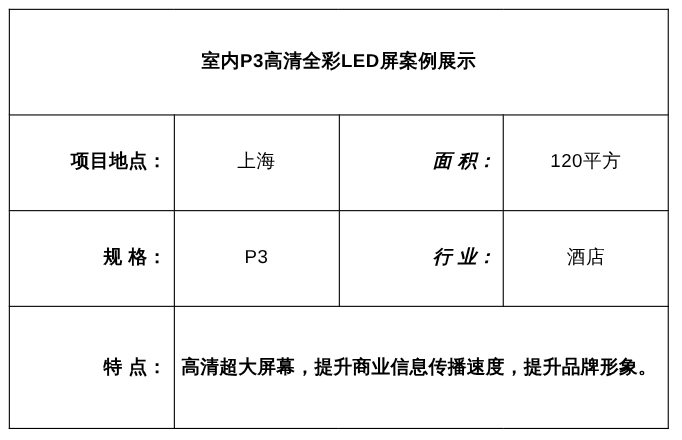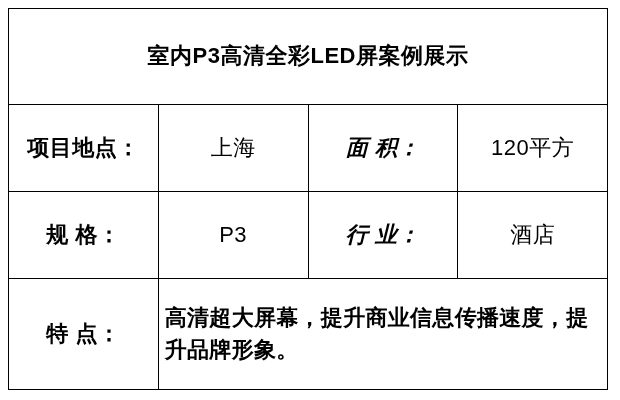--- a/index.html
+++ b/index.html
@@ -26,32 +26,32 @@
     width: 600px;
     height: 382px;
     border-collapse: collapse;
     table-layout: fixed;
     background: #ffffff;
   }
   table.spec td {
     border: 1px solid #000000;
     padding: 2px 6px;
     vertical-align: middle;
-    font-size: 22px;
+    font-size: 17px;
     line-height: 1.45;
   }
   .title-cell {
     text-align: center;
     font-size: 19px;
     font-weight: bold;
     letter-spacing: 0.5px;
     height: 74px;
   }
   .label-cell {
-    text-align: center;
+    text-align: right;
     font-weight: bold;
     font-size: 17.5px;
     letter-spacing: 0.5px;
     padding-left: 10px;
   }
   .value-cell {
     text-align: center;
     font-weight: normal;
     font-size: 17.5px;
     letter-spacing: 0.5px;

